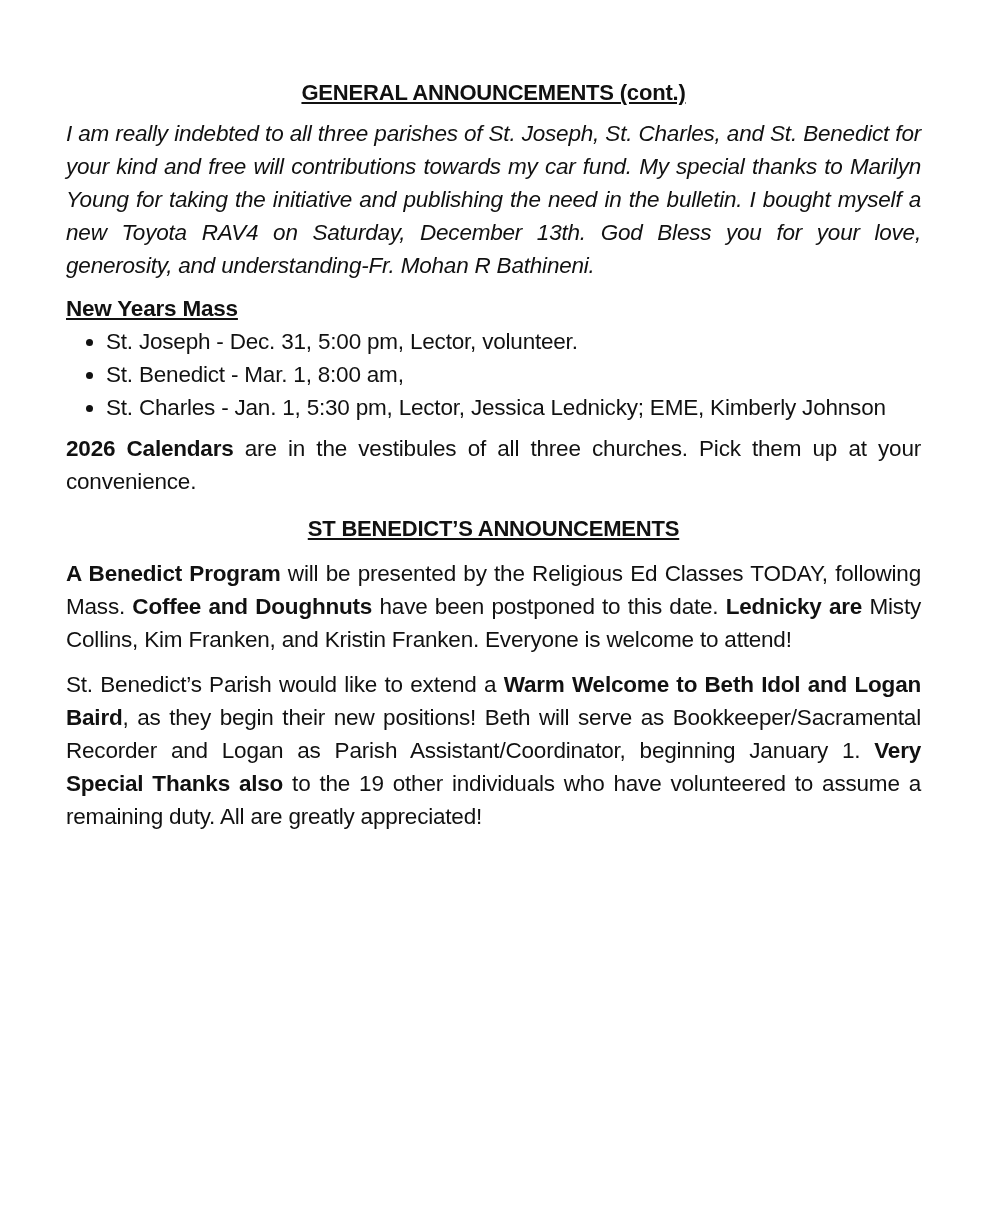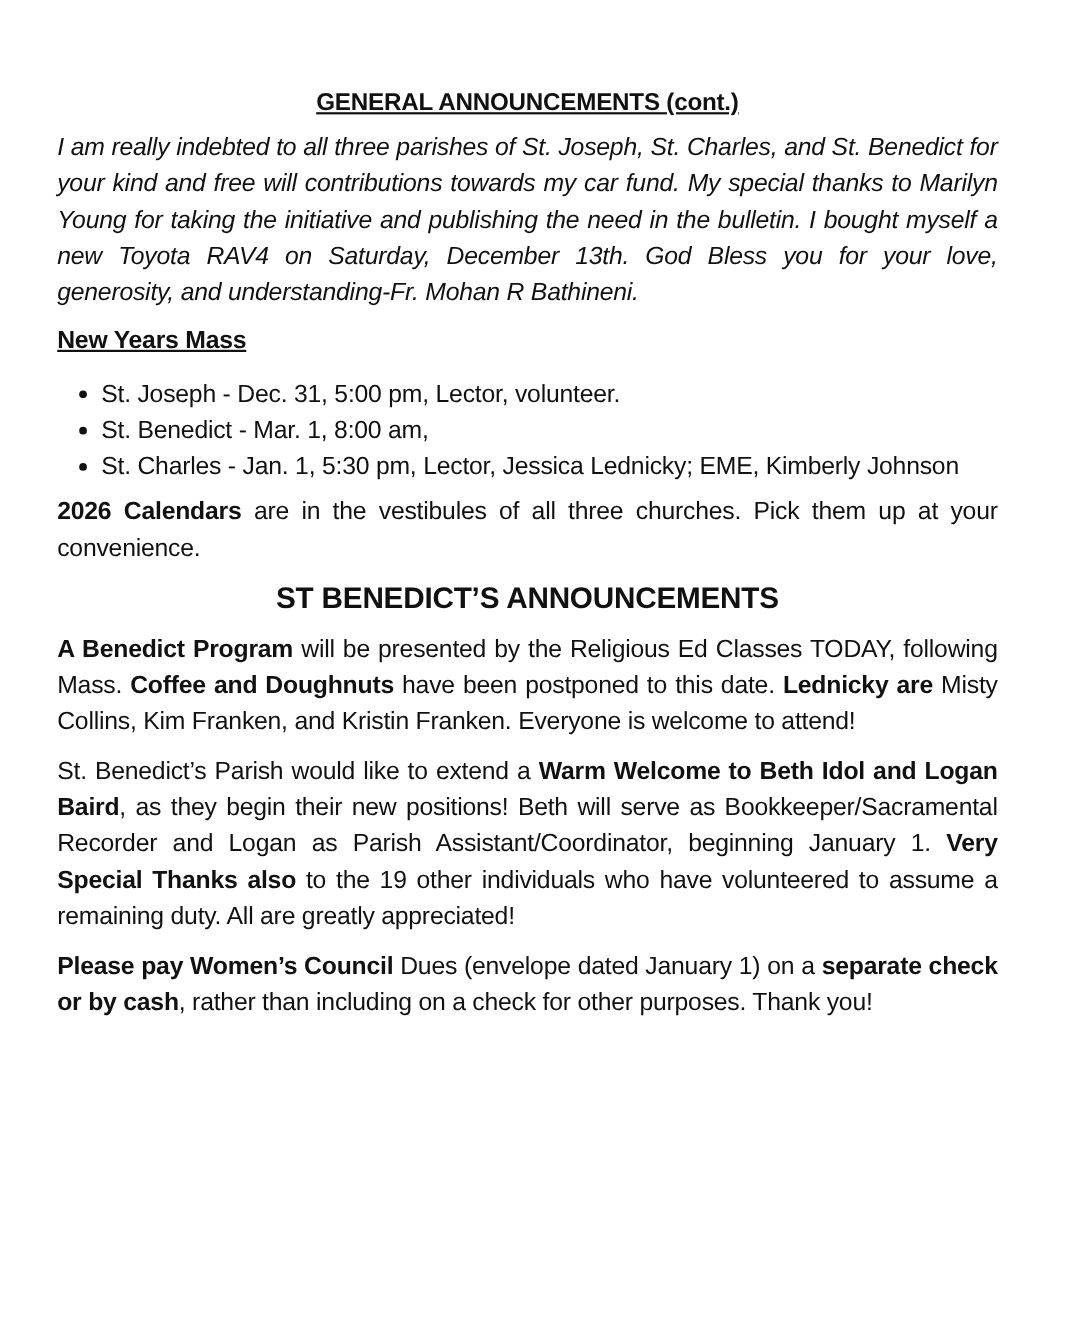--- a/index.html
+++ b/index.html
@@ -10,21 +10,21 @@
   body {
     width: 989px;
     height: 1214px;
     position: relative;
     overflow: hidden;
     font-family: "Liberation Sans", sans-serif;
     color: #111111;
   }
   .page {
     position: absolute;
-    left: 52px;
+    left: 66px;
     top: 76px;
     width: 855px;
     font-size: 22.5px;
     line-height: 33px;
     letter-spacing: -0.2px;
   }
   .heading {
     text-align: center;
     font-weight: bold;
     text-decoration: underline;
@@ -36,39 +36,40 @@
     text-align: justify;
     text-align-last: left;
     margin: 0 0 10px 0;
   }
   .sub-heading {
     font-weight: bold;
     text-decoration: underline;
     margin: 0;
   }
   ul.mass-list {
-    margin: 16px 0 8px 0;
+    margin: 0 0 8px 0;
     padding-left: 40px;
   }
   ul.mass-list li {
     text-align: justify;
     text-align-last: left;
   }
   p.par {
     margin: 0 0 12px 0;
     text-align: justify;
     text-align-last: left;
   }
   .bu {
     font-weight: bold;
   }
   .heading2 {
     text-align: center;
     font-weight: bold;
-    font-size: 27px;
+    text-decoration: underline;
+    font-size: 22px;
     margin: 14px 0 12px 0;
   }
 </style>
 </head>
 <body>
 
 <div class="page">
 
   <div class="heading">GENERAL ANNOUNCEMENTS (cont.)</div>
 
@@ -82,15 +83,14 @@
   </ul>
 
   <p class="par"><span class="bu">2026 Calendars</span><span> are in the vestibules of all three churches. Pick them up at your convenience.</span></p>
 
   <div class="heading2">ST BENEDICT’S ANNOUNCEMENTS</div>
 
   <p class="par"><span class="bu">A Benedict Program</span><span> will be presented by the Religious Ed Classes TODAY, following Mass. </span><span class="bu">Coffee and Doughnuts</span><span> have been postponed to this date. </span><span class="bu">Lednicky are</span><span> Misty Collins, Kim Franken, and Kristin Franken. Everyone is welcome to attend!</span></p>
 
   <p class="par"><span>St. Benedict’s Parish would like to extend a </span><span class="bu">Warm Welcome to Beth Idol and Logan Baird</span><span>, as they begin their new positions! Beth will serve as Bookkeeper/Sacramental Recorder and Logan as Parish Assistant/Coordinator, beginning January 1. </span><span class="bu">Very Special Thanks also</span><span> to the 19 other individuals who have volunteered to assume a remaining duty. All are greatly appreciated!</span></p>
 
-  <p class="par"><span class="bu">Please pay Women’s Council</span><span> Dues (envelope dated January 1) on a </span><span class="bu">separate check or by cash</span><span>, rather than including on a check for other purposes. Thank you!</span></p>
 
 </div>
 
 </body></html>

